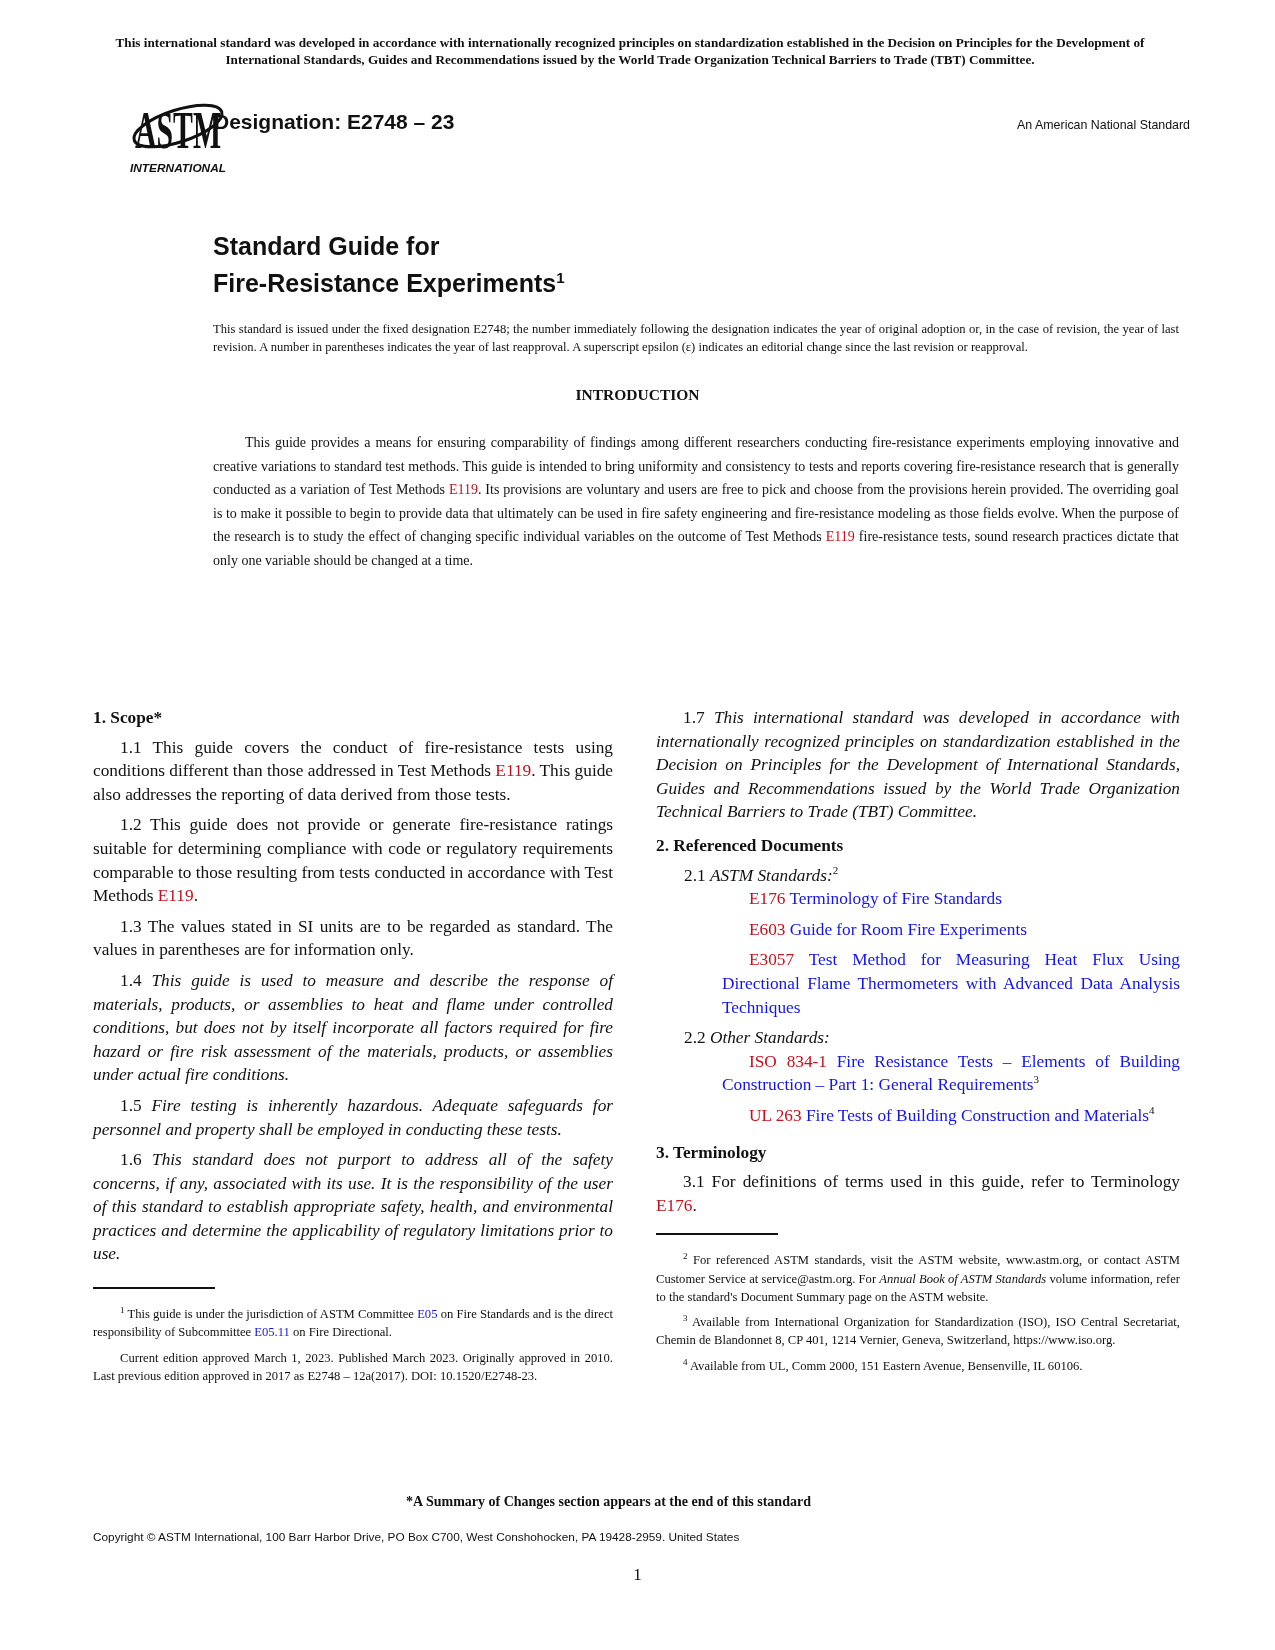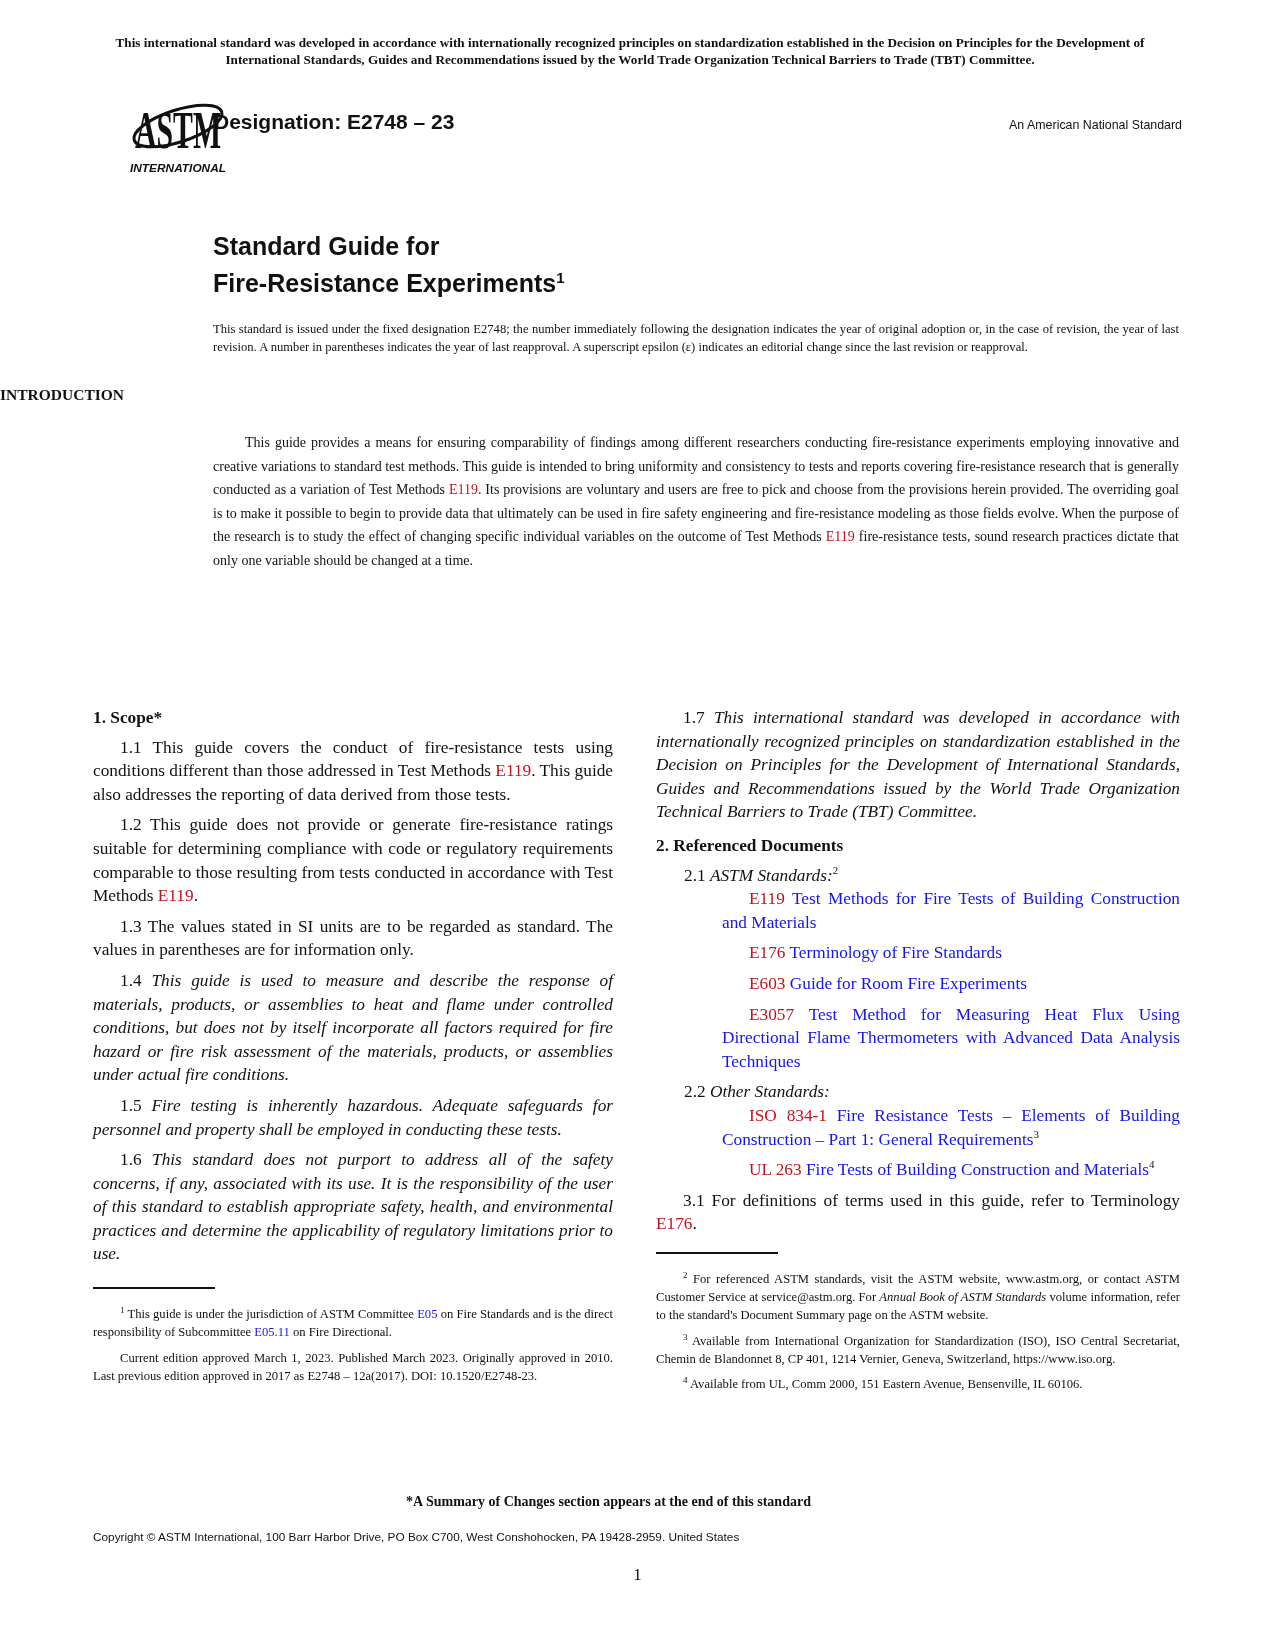--- a/index.html
+++ b/index.html
@@ -7,28 +7,28 @@
   .serif { font-family: "Liberation Serif", "DejaVu Serif", serif; }
   .sans { font-family: "Liberation Sans", "DejaVu Sans", sans-serif; }
   .abs { position: absolute; }
   .red { color: #c1121f; }
   .blue { color: #1515e6; }
 
   #top-notice { left: 90px; top: 34px; width: 1080px; text-align: center; font-weight: bold; font-size: 13.2px; line-height: 17px; }
 
   #logo { left: 92px; top: 88px; width: 104px; height: 88px; margin-left: 36px; }
   #designation { left: 214px; top: 110px; font-size: 21px; font-weight: bold; }
-  #ans { right: 93px; top: 118px; font-size: 12.4px; }
+  #ans { right: 85px; top: 118px; font-size: 12.4px; }
 
   #title { left: 213px; top: 230px; font-size: 25px; font-weight: bold; line-height: 32px; }
   #title sup { font-size: 15px; }
 
   #issuance { left: 213px; top: 320px; width: 966px; font-size: 12.6px; line-height: 18px; text-align: justify; }
 
-  #intro-heading { left: 0; width: 1275px; top: 386px; text-align: left; font-weight: bold; font-size: 15.5px; }
+  #intro-heading { left: 0; width: 1275px; top: 386px; text-align: center; font-weight: bold; font-size: 15.5px; }
   #intro-text { left: 213px; top: 431px; width: 966px; font-size: 14px; line-height: 23.6px; text-align: justify; text-indent: 32px; }
 
   .col { width: 520px; font-size: 17.3px; line-height: 23.6px; }
   #col-left { left: 93px; top: 706px; }
   #col-right { left: 656px; top: 706px; width: 524px; }
   .col p { margin: 0 0 7px 0; text-align: justify; text-indent: 27px; }
   .col h2 { font-size: 17.3px; font-weight: bold; margin: 0 0 6px 0; }
   .ital { font-style: italic; }
   .ref-row { padding-left: 46px; text-indent: -46px; margin: 0; text-align: justify; }
   .ref-row-wrap { padding-left: 20px; }
@@ -82,31 +82,31 @@
   <p class="footnote"><sup>1</sup><span> This guide is under the jurisdiction of ASTM Committee </span><span class="blue">E05</span><span> on Fire Standards and is the direct responsibility of Subcommittee </span><span class="blue">E05.11</span><span> on Fire Directional.</span></p>
   <p class="footnote">Current edition approved March 1, 2023. Published March 2023. Originally approved in 2010. Last previous edition approved in 2017 as E2748 – 12a(2017). DOI: 10.1520/E2748-23.</p>
 </div>
 
 <div id="col-right" class="abs col serif">
   <p><span>1.7 </span><span class="ital">This international standard was developed in accordance with internationally recognized principles on standardization established in the Decision on Principles for the Development of International Standards, Guides and Recommendations issued by the World Trade Organization Technical Barriers to Trade (TBT) Committee.</span></p>
 
   <h2 style="margin-top:10px">2. Referenced Documents</h2>
   <div class="subhead"><span>2.1 </span><span class="ital">ASTM Standards:</span><sup class="fn">2</sup></div>
   <div class="ref-row-wrap">
-    <p class="ref-row"><span class="red">E119</span> <span class="blue">Test Methods for Fire Tests of Building Construction and Materials</span></p>
     <p class="ref-row"><span class="red">E176</span> <span class="blue">Terminology of Fire Standards</span></p>
     <p class="ref-row"><span class="red">E603</span> <span class="blue">Guide for Room Fire Experiments</span></p>
     <p class="ref-row"><span class="red">E3057</span> <span class="blue">Test Method for Measuring Heat Flux Using Directional Flame Thermometers with Advanced Data Analysis Techniques</span></p>
   </div>
   <div class="subhead"><span>2.2 </span><span class="ital">Other Standards:</span></div>
   <div class="ref-row-wrap">
     <p class="ref-row"><span class="red">ISO 834-1</span> <span class="blue">Fire Resistance Tests – Elements of Building Construction – Part 1: General Requirements</span><sup class="fn">3</sup></p>
     <p class="ref-row"><span class="red">UL 263</span> <span class="blue">Fire Tests of Building Construction and Materials</span><sup class="fn">4</sup></p>
   </div>
 
+  <h2 style="margin-top:13px">3. Terminology</h2>
   <p><span>3.1 For definitions of terms used in this guide, refer to Terminology </span><span class="red">E176</span><span>.</span></p>
 
   <div class="fn-rule" style="margin-top:16px"></div>
   <p class="footnote"><sup>2</sup><span> For referenced ASTM standards, visit the ASTM website, www.astm.org, or contact ASTM Customer Service at service@astm.org. For </span><span class="ital">Annual Book of ASTM Standards</span><span> volume information, refer to the standard's Document Summary page on the ASTM website.</span></p>
   <p class="footnote"><sup>3</sup><span> Available from International Organization for Standardization (ISO), ISO Central Secretariat, Chemin de Blandonnet 8, CP 401, 1214 Vernier, Geneva, Switzerland, https://www.iso.org.</span></p>
   <p class="footnote"><sup>4</sup><span> Available from UL, Comm 2000, 151 Eastern Avenue, Bensenville, IL 60106.</span></p>
 </div>
 
 <div id="summary-note" class="abs serif">*A Summary of Changes section appears at the end of this standard</div>
 <div id="copyright" class="abs sans">Copyright © ASTM International, 100 Barr Harbor Drive, PO Box C700, West Conshohocken, PA 19428-2959. United States</div>

